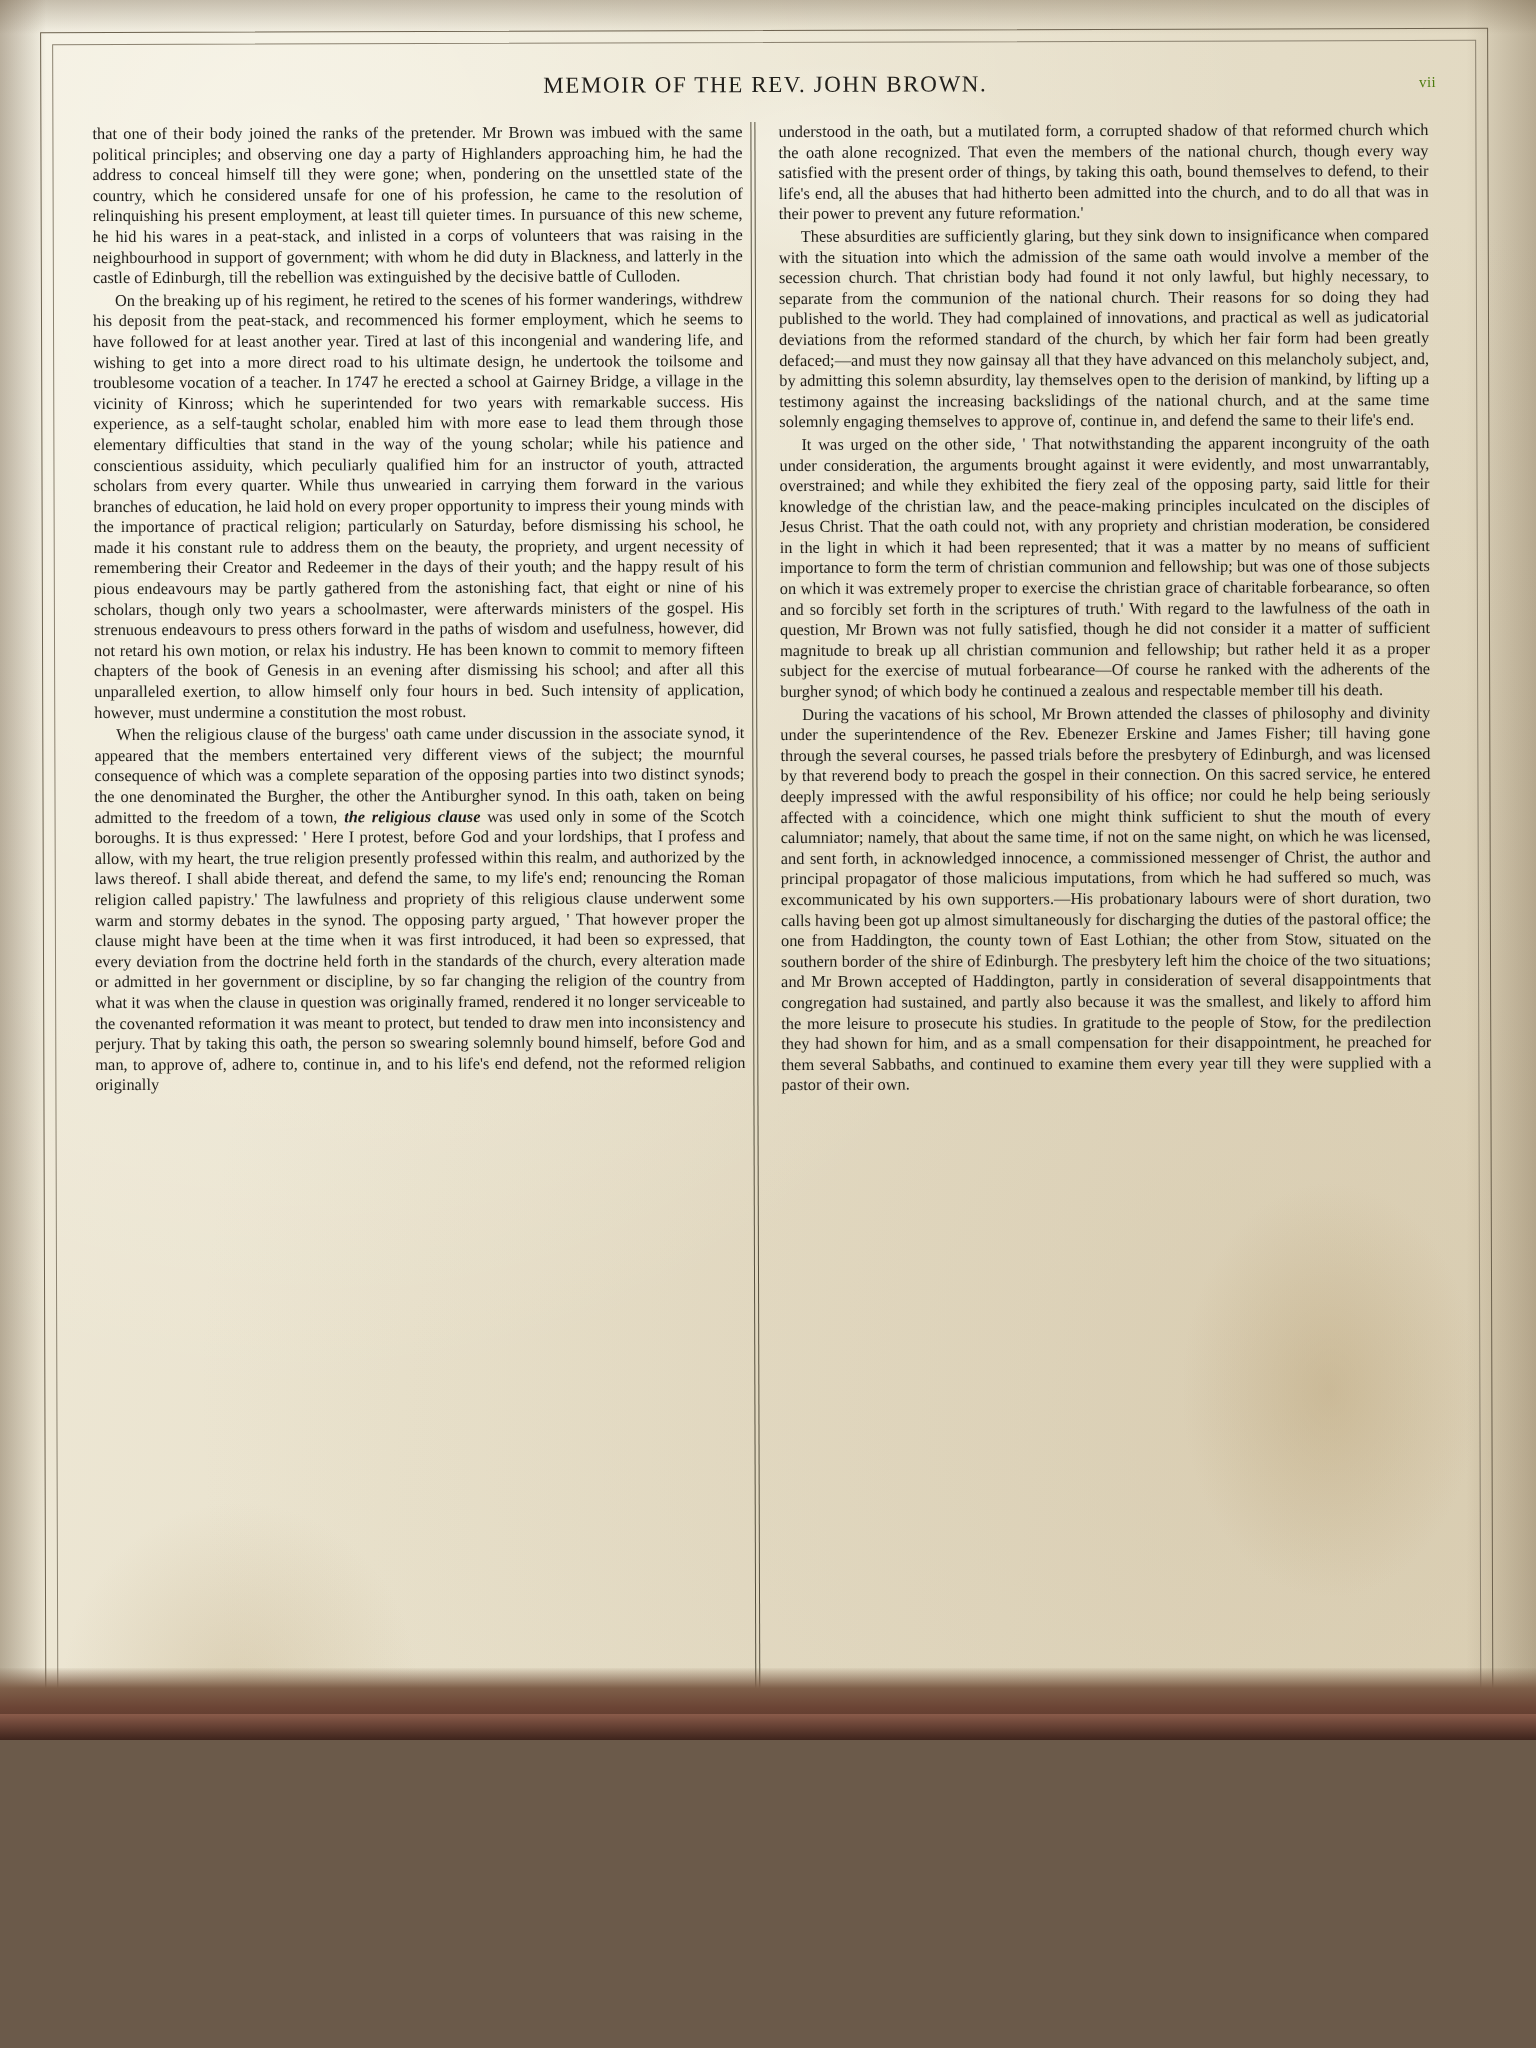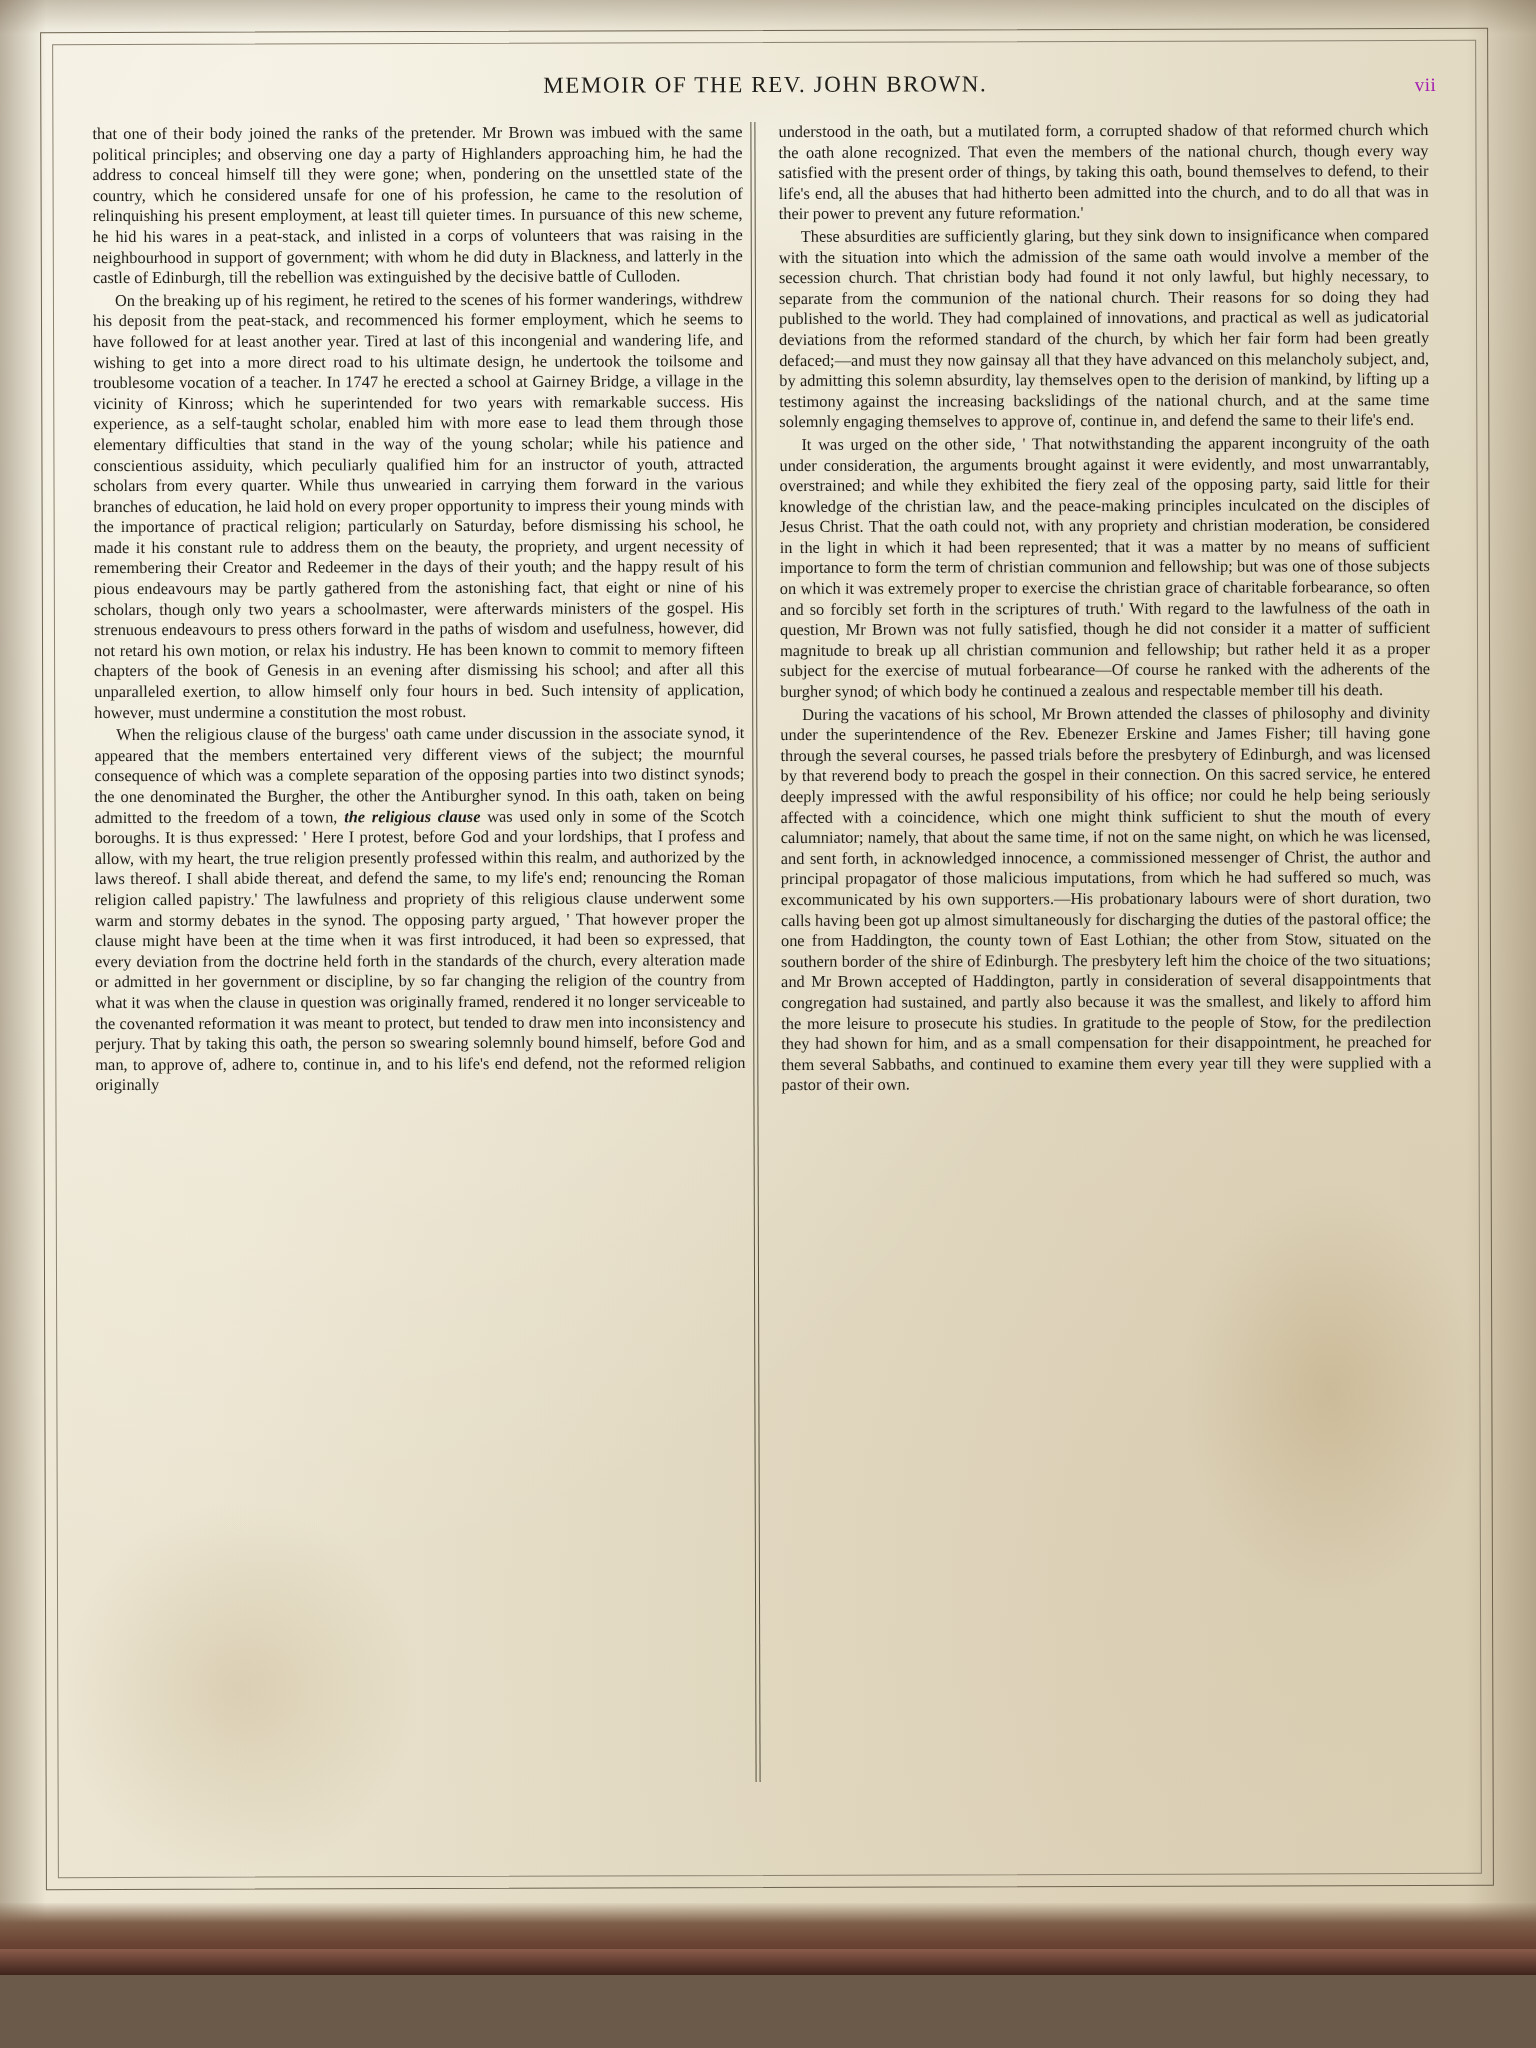--- a/index.html
+++ b/index.html
@@ -3,21 +3,21 @@
 <meta charset="utf-8">
 <style>
   html, body {
     margin: 0;
     padding: 0;
     background: #6b5a4a;
   }
   .page {
     position: relative;
     width: 1536px;
-    height: 1975px;
+    height: 1740px;
     background: #e8e2cf;
     overflow: hidden;
     font-family: "Liberation Serif", serif;
   }
   
   .page-paper {
     position: absolute;
     left: 0; top: 0; right: 0; bottom: 0;
     background:
       radial-gradient(ellipse at 18% 12%, rgba(255,255,248,0.55) 0%, rgba(255,255,248,0) 55%),
@@ -87,22 +87,22 @@
     font-size: 23px;
     letter-spacing: 1.6px;
     color: #22201c;
     font-variant: small-caps;
     text-transform: uppercase;
   }
   .running-head .rh-page {
     position: absolute;
     right: 2px;
     top: 4px;
-    font-size: 19px;
-    color: #a21caf;
+    font-size: 15px;
+    color: #4d7c0f;
     letter-spacing: 0.5px;
   }
 
   .columns {
     position: relative;
     display: flex;
     margin-top: 6px;
     height: 1700px;
   }
   .col {

